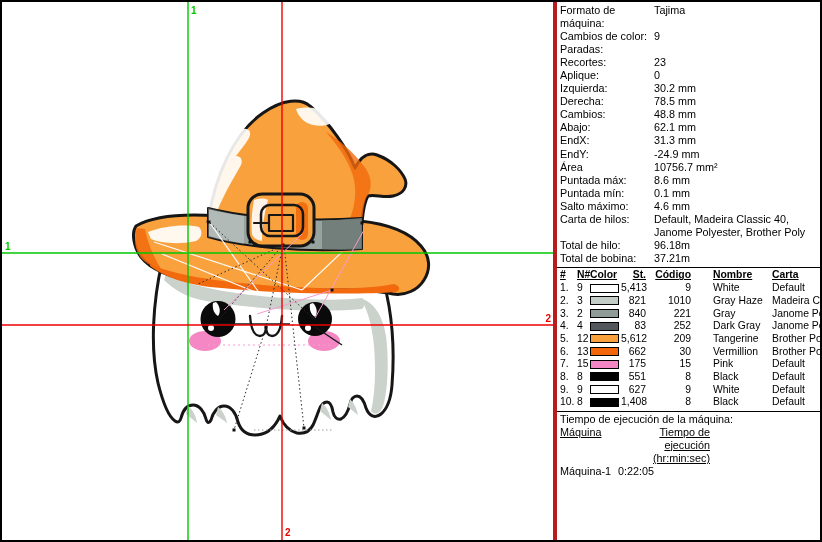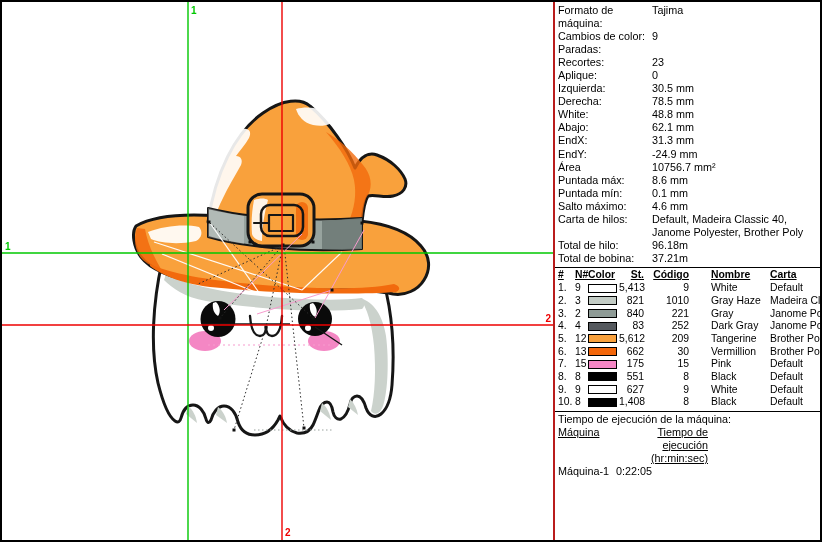--- a/index.html
+++ b/index.html
@@ -2,21 +2,21 @@
 <html><head>
 <meta charset="utf-8">
 <style>
   html,body{margin:0;padding:0;background:#fff;}
   .page{position:relative;width:822px;height:542px;box-sizing:border-box;border:2px solid #000;
         background:#fff;font-family:"Liberation Sans",sans-serif;overflow:hidden;}
   .canvas{position:absolute;left:0;top:0;width:551px;height:538px;background:#fff;}
   .canvas svg{display:block;}
   .canvas text{font-family:"Liberation Sans",sans-serif;font-size:10px;font-weight:bold;}
   .panel{position:absolute;left:551px;top:0;width:267px;height:538px;box-sizing:border-box;
-         border-left:2px solid #b91c1c;background:#fff;padding:2px 2px 0 3px;
+         border-left:4px solid #b91c1c;background:#fff;padding:2px 2px 0 3px;
          font-size:10.8px;color:#000;}
   .info-row{display:flex;line-height:13.05px;}
   .info-label{width:94px;flex:none;}
   .info-value{flex:1;}
   .sep{height:0;border-top:1.3px solid #000;margin:2px -2px 1px -3px;}
   .section-title{line-height:13px;}
   .seq{font-size:10.4px;}
   .seq-row,.seq-head{display:flex;align-items:center;height:12.65px;line-height:12.65px;white-space:nowrap;}
   .seq-head{font-weight:bold;height:13.5px;}
   .seq-head span{text-decoration:underline;}
@@ -190,30 +190,30 @@
           <span class="info-value">23</span>
         </div>
 
         <div class="info-row">
           <span class="info-label">Aplique:</span>
           <span class="info-value">0</span>
         </div>
 
         <div class="info-row">
           <span class="info-label">Izquierda:</span>
-          <span class="info-value">30.5 mm</span>
+          <span class="info-value">30.2 mm</span>
         </div>
 
         <div class="info-row">
           <span class="info-label">Derecha:</span>
           <span class="info-value">78.5 mm</span>
         </div>
 
         <div class="info-row">
-          <span class="info-label">White:</span>
+          <span class="info-label">Cambios:</span>
           <span class="info-value">48.8 mm</span>
         </div>
 
         <div class="info-row">
           <span class="info-label">Abajo:</span>
           <span class="info-value">62.1 mm</span>
         </div>
 
         <div class="info-row">
           <span class="info-label">EndX:</span>

